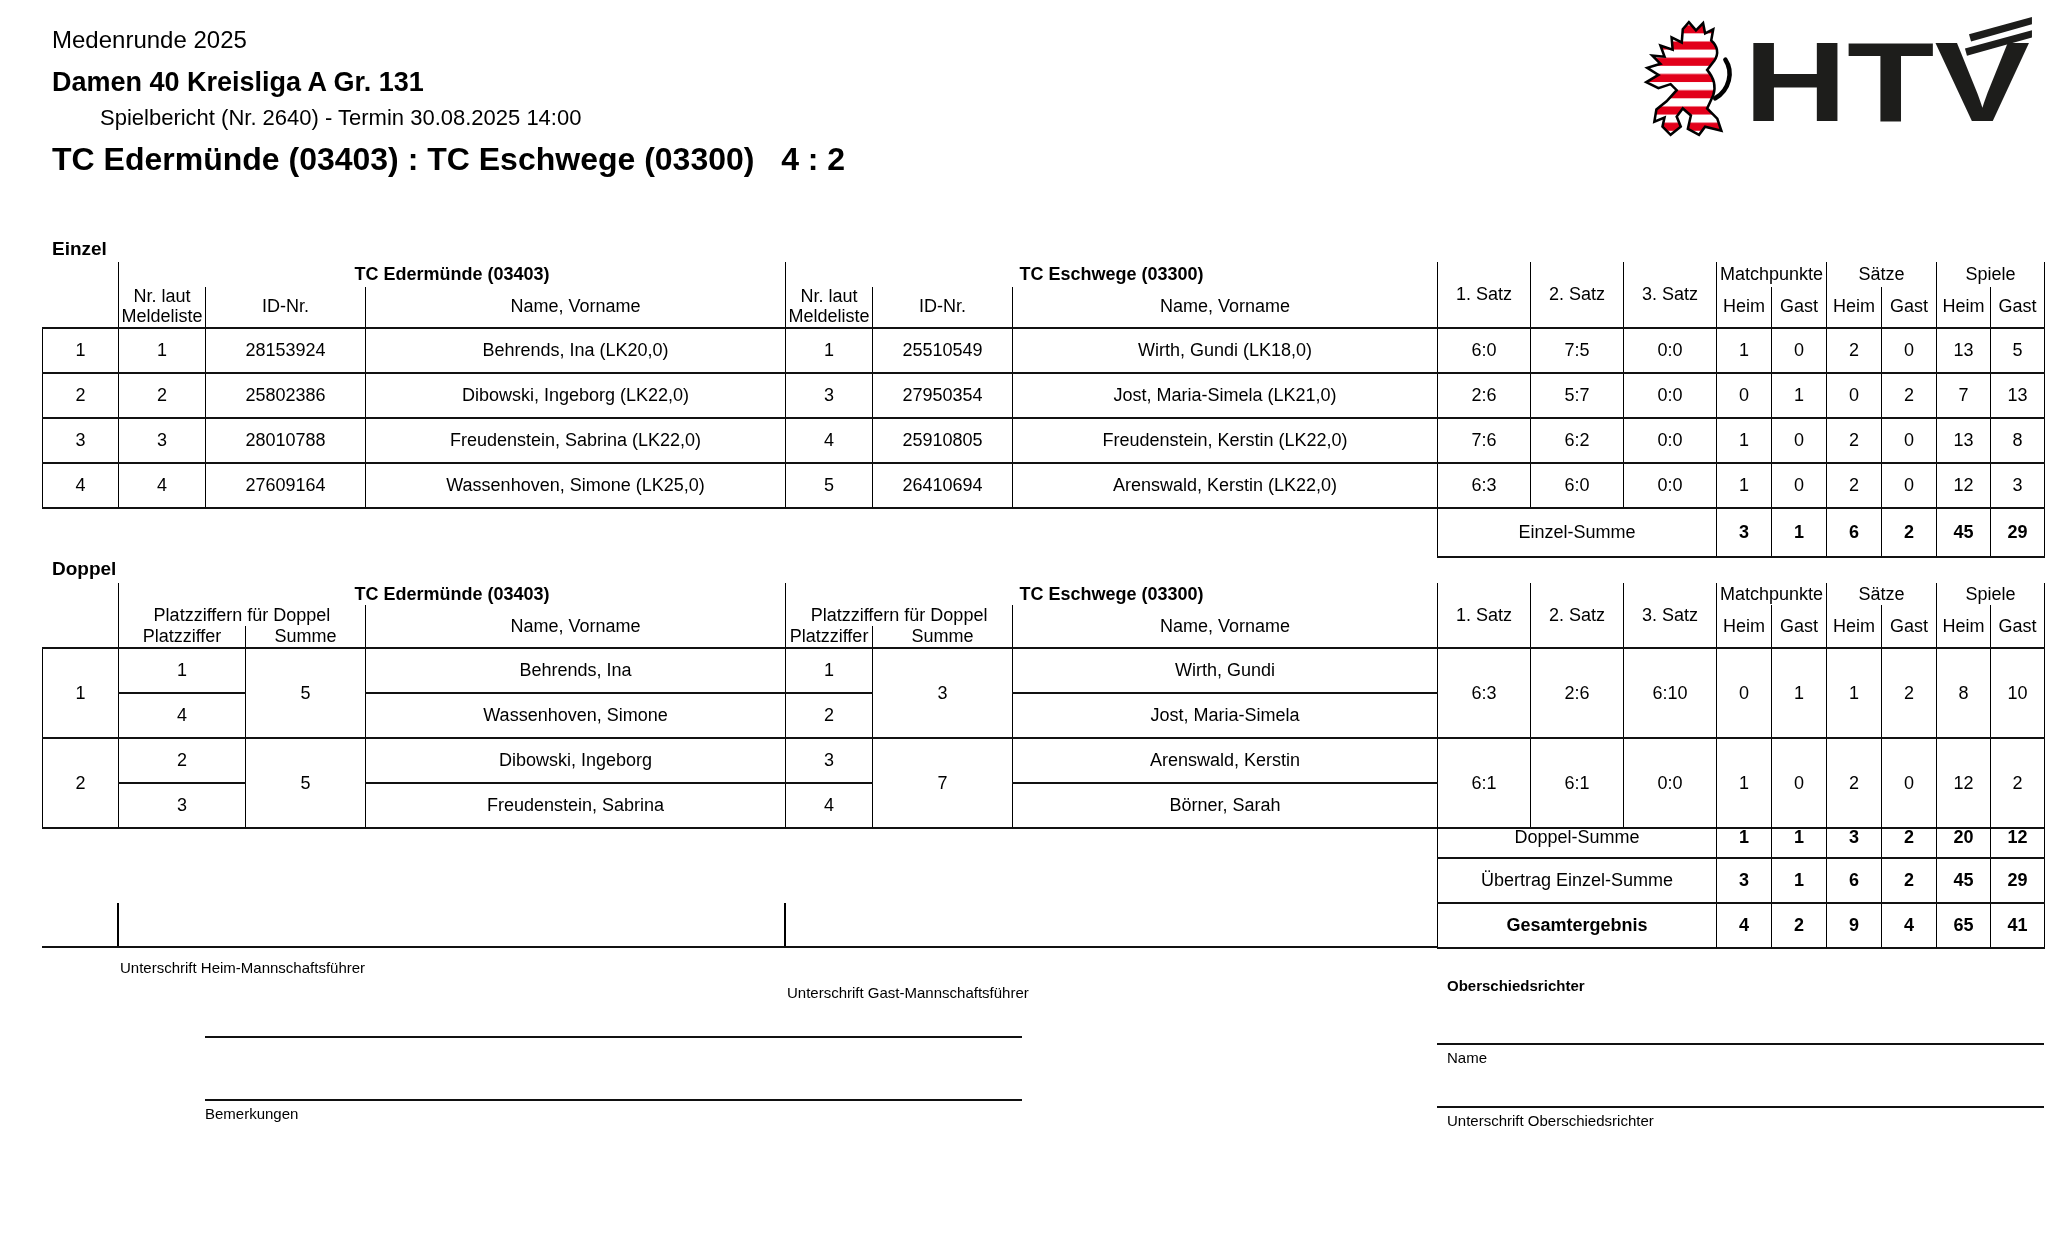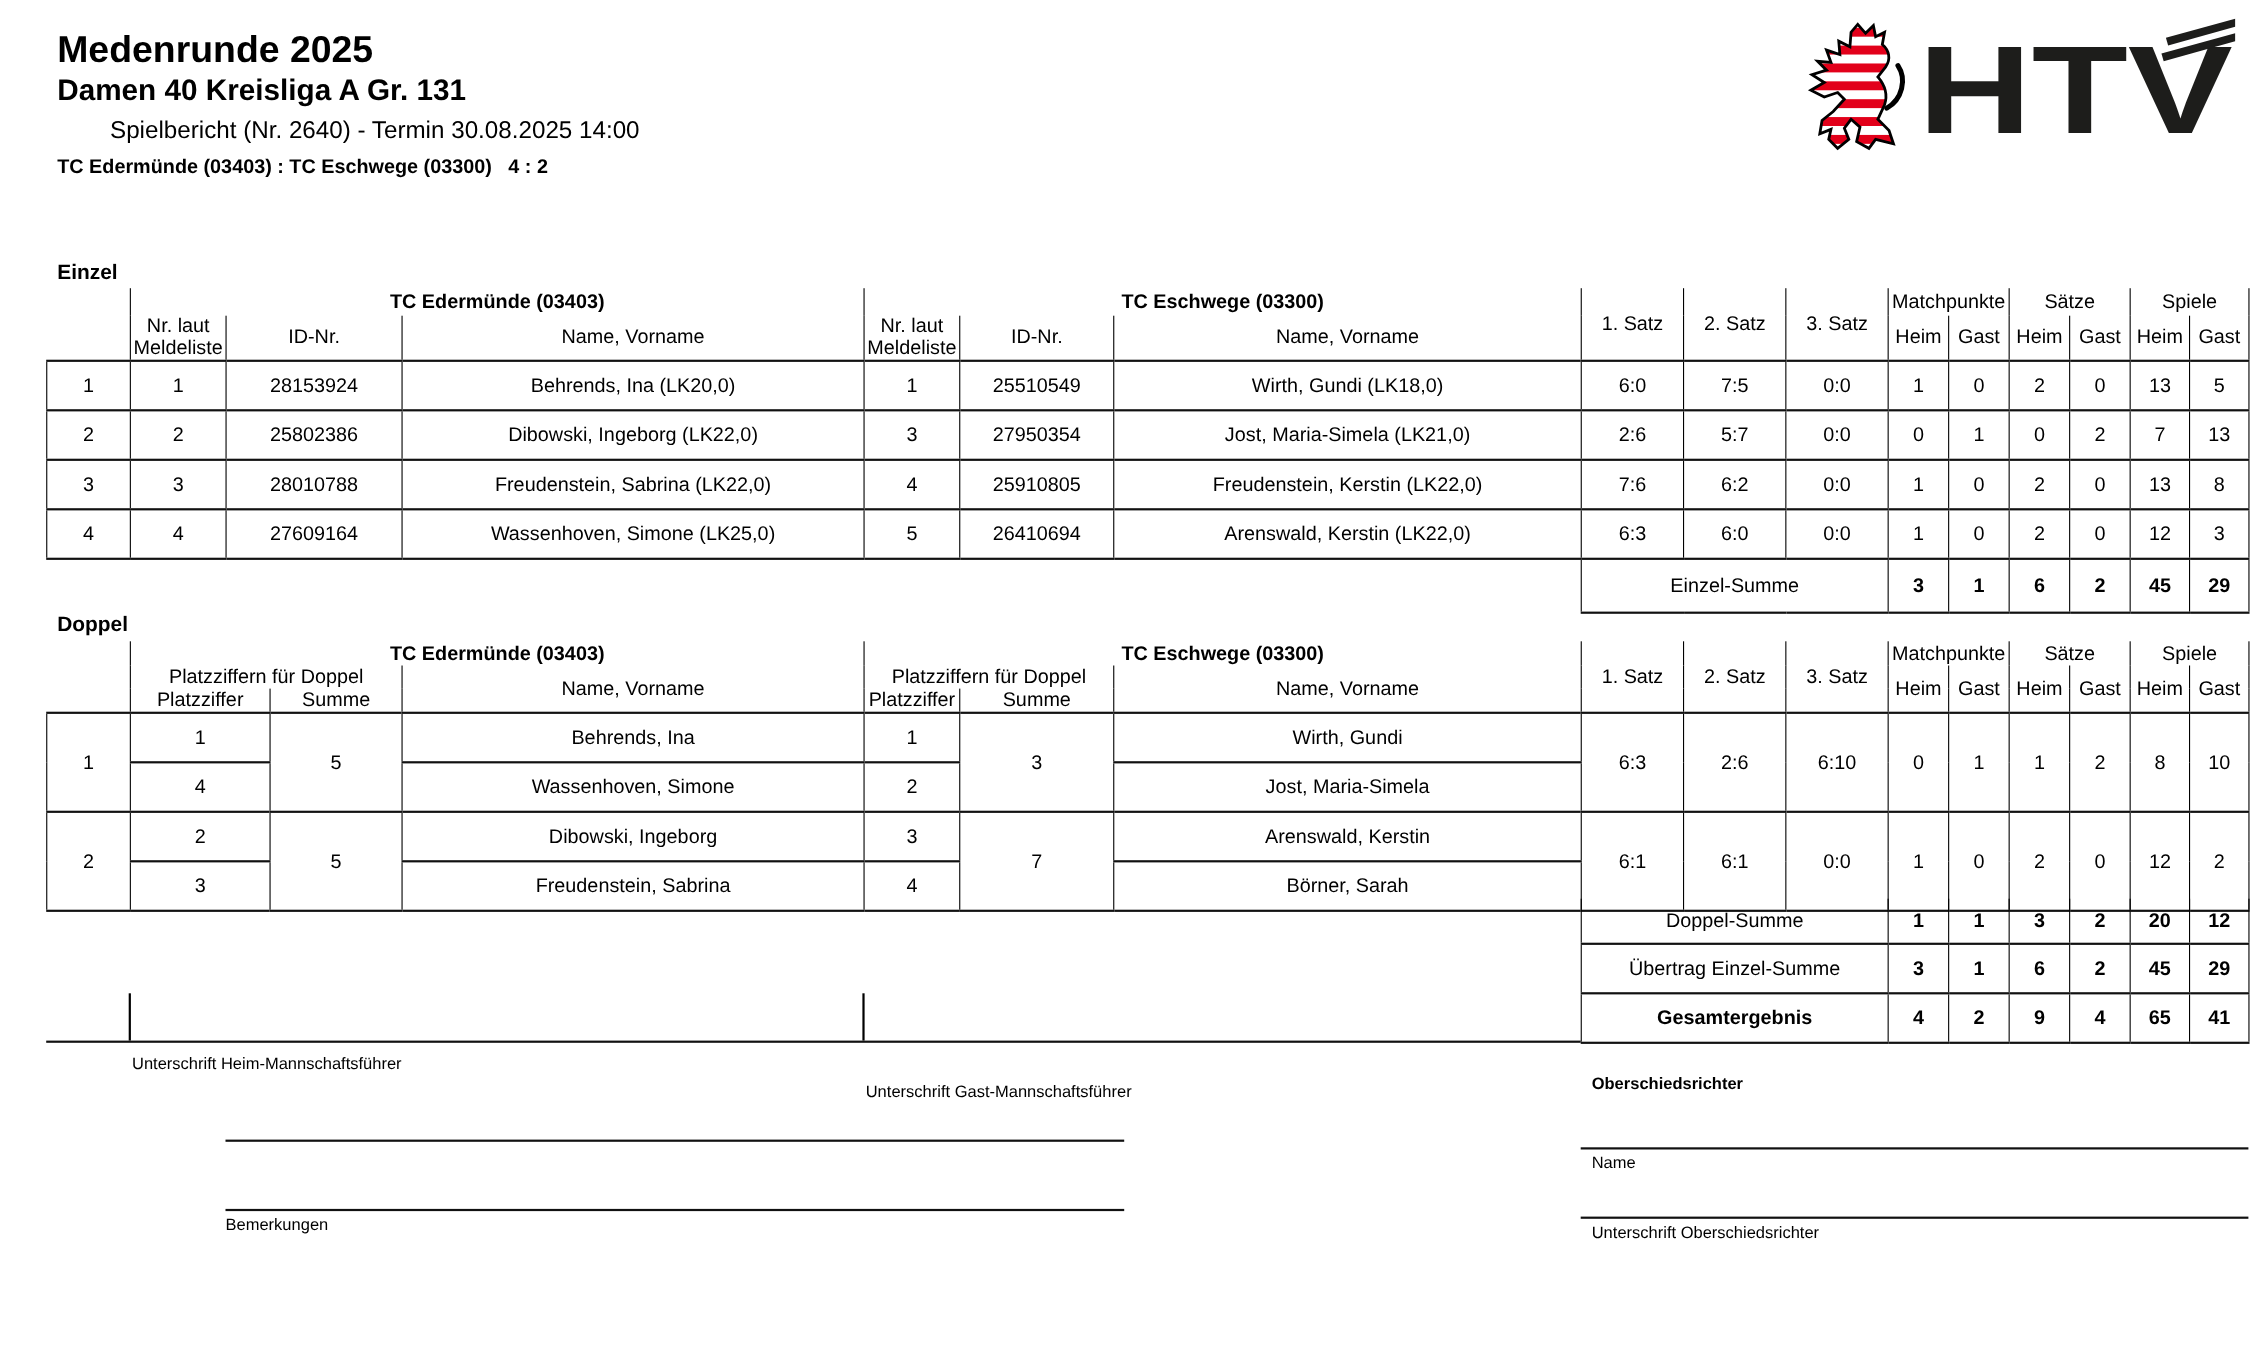--- a/index.html
+++ b/index.html
@@ -1,22 +1,22 @@
 <!DOCTYPE html>
 <html><head>
 <meta charset="utf-8">
 <style>
   html,body{margin:0;padding:0;background:#fff;}
   .page{position:relative;width:2048px;height:1243px;background:#fff;
         font-family:"Liberation Sans",sans-serif;color:#000;overflow:hidden;}
   .abs{position:absolute;}
-  .title{font-size:34px;font-weight:bold;}
+  .title{font-size:24px;font-weight:normal;}
   .subtitle{font-size:27px;font-weight:bold;}
   .reportline{font-size:22px;margin-left:48px;}
-  .matchline{font-size:18px;font-weight:bold;white-space:pre;}
+  .matchline{font-size:32px;font-weight:bold;white-space:pre;}
   .sechead{font-size:19px;font-weight:bold;}
   table.t{border-collapse:collapse;table-layout:fixed;}
   table.t td{padding:0;font-size:18px;text-align:center;vertical-align:middle;overflow:hidden;}
   .bl{border-left:1.5px solid #000;}
   .br{border-right:1.5px solid #000;}
   .bb{border-bottom:2px solid #111;}
   .tl{text-align:left;}
   .top{vertical-align:top;padding-top:3px;}
   .small{font-size:15px;}
   .idx{font-size:13px;}

